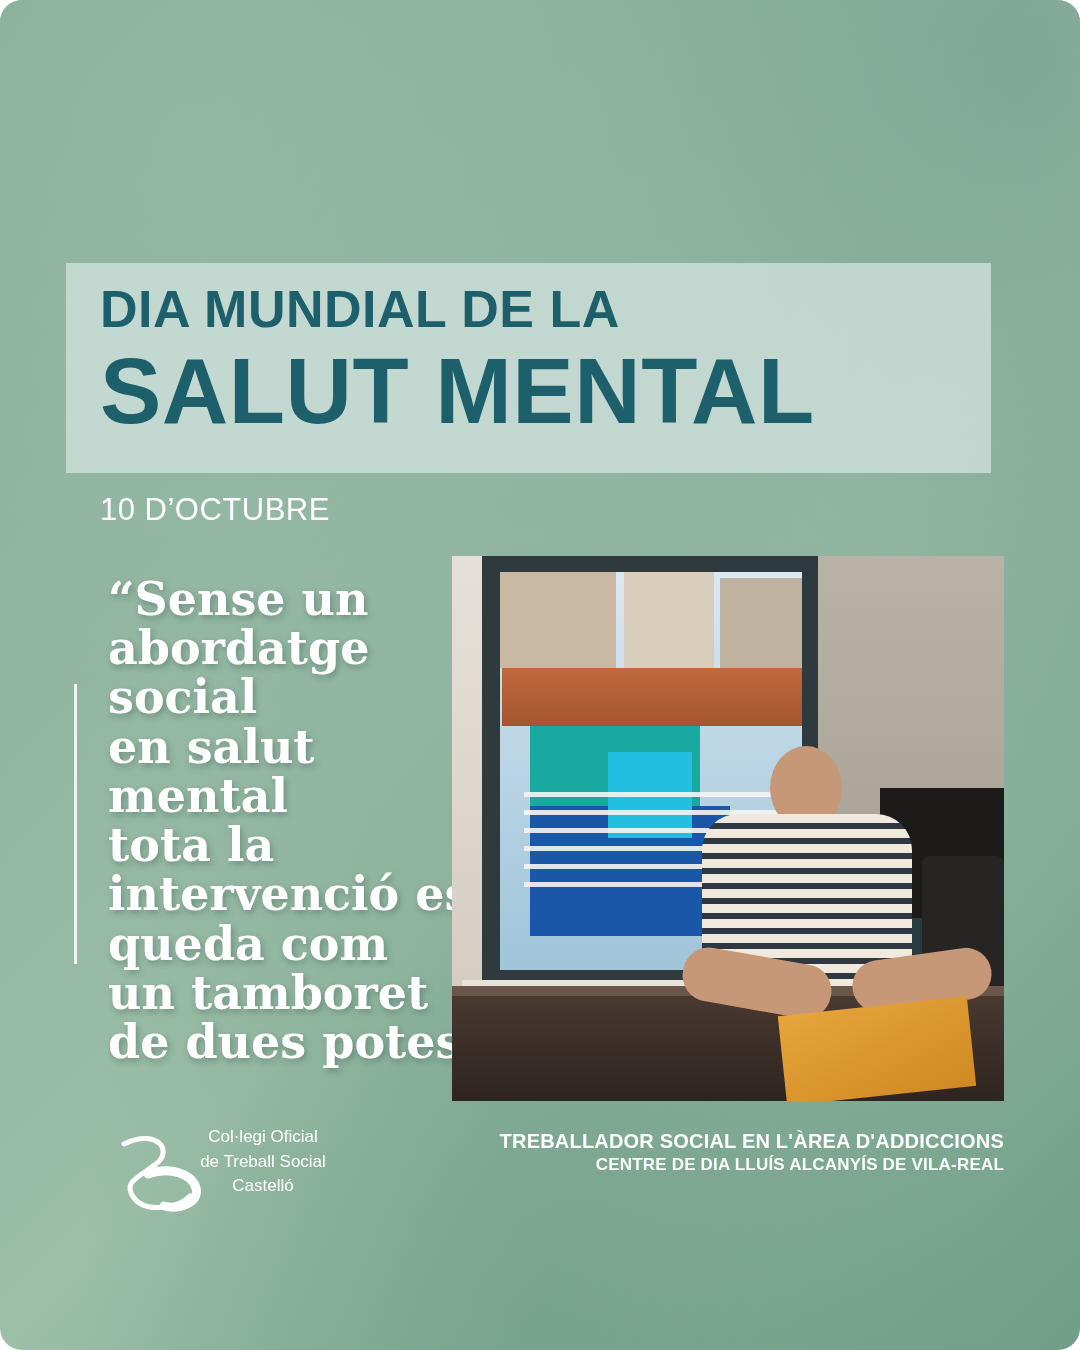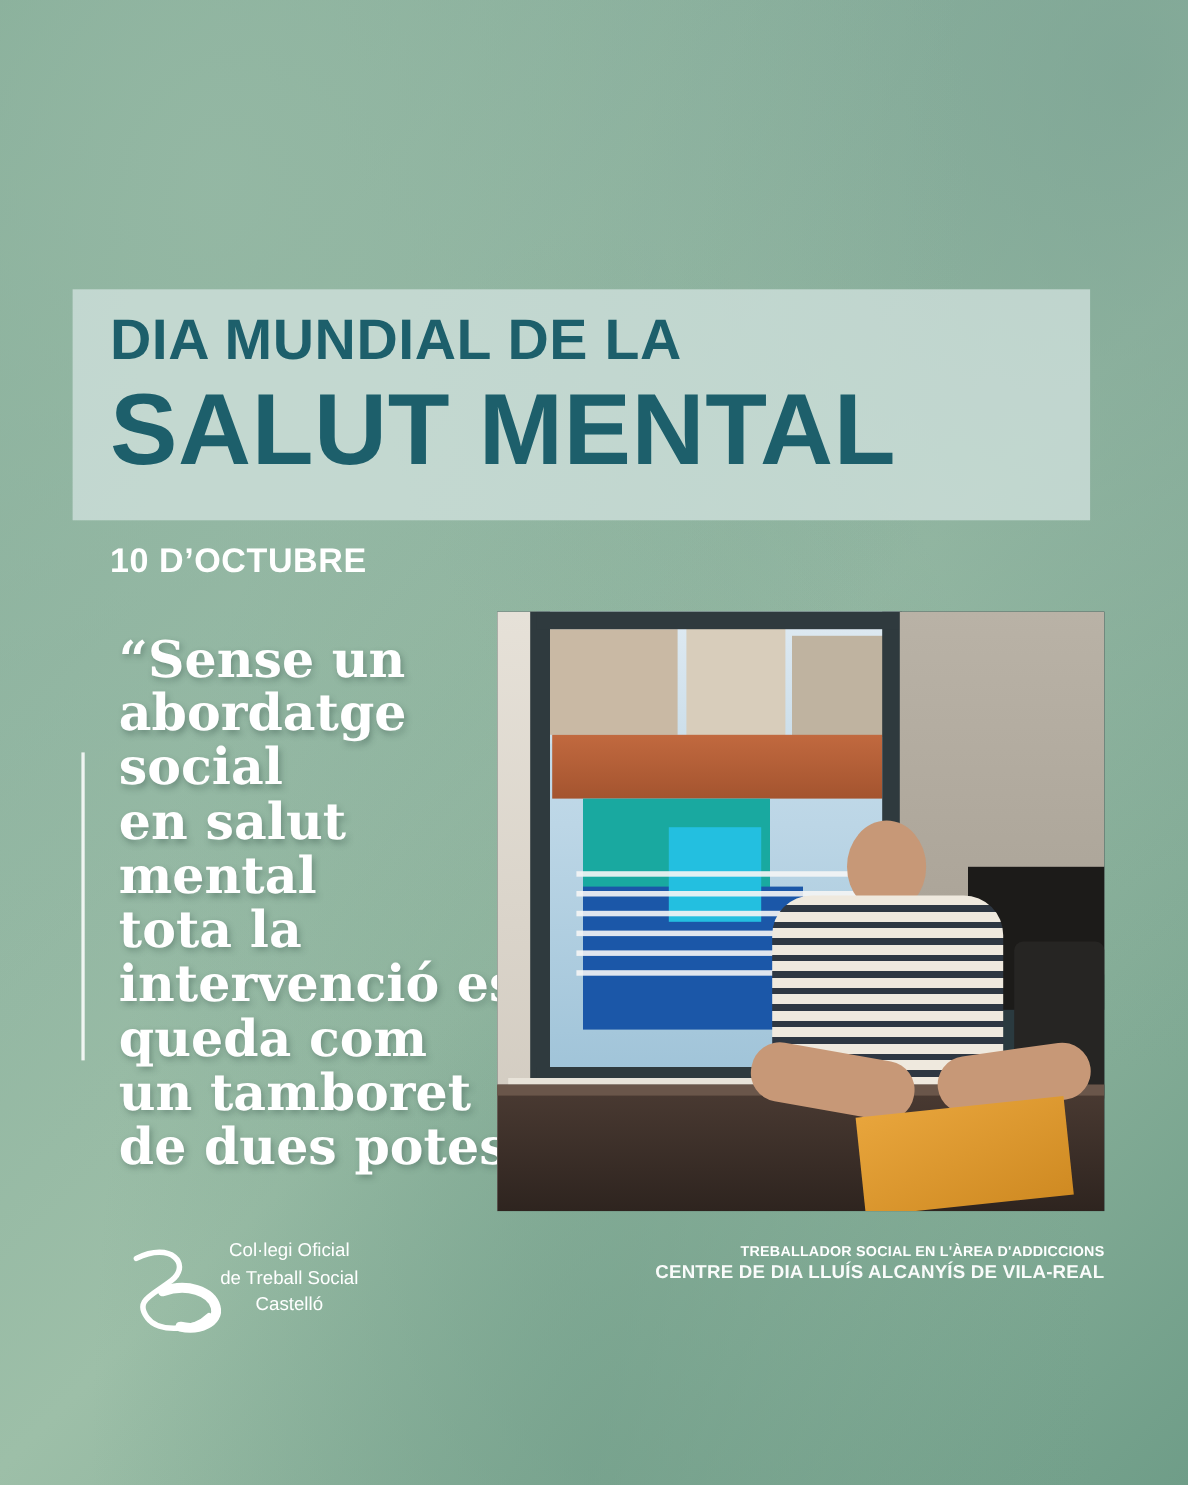--- a/index.html
+++ b/index.html
@@ -8,20 +8,21 @@
     height: 1350px;
     overflow: hidden;
     font-family: "Liberation Sans", sans-serif;
   }
   .poster {
     position: relative;
     width: 1080px;
     height: 1350px;
     background: linear-gradient(135deg, #7fa893 0%, #8fb4a0 28%, #9dbfa8 55%, #86ae98 78%, #6f9d88 100%);
     overflow: hidden;
+    border-radius: 22px;
   }
   
   .poster::before {
     content: "";
     position: absolute;
     inset: 0;
     background: radial-gradient(ellipse at 18% 12%, rgba(150,185,165,0.85) 0%, rgba(150,185,165,0) 55%),
                 radial-gradient(ellipse at 95% 5%, rgba(120,160,145,0.7) 0%, rgba(120,160,145,0) 50%),
                 radial-gradient(ellipse at 50% 100%, rgba(110,155,135,0.6) 0%, rgba(110,155,135,0) 60%);
     pointer-events: none;
@@ -53,21 +54,21 @@
     font-weight: 700;
     letter-spacing: 0.5px;
     color: #1d5f6b;
     line-height: 1;
   }
   .date {
     position: absolute;
     left: 100px;
     top: 492px;
     font-size: 31px;
-    font-weight: 700;
+    font-weight: 400;
     color: #ffffff;
     letter-spacing: 0.5px;
   }
 
   .quote-rule {
     position: absolute;
     left: 74px;
     top: 684px;
     width: 3px;
     height: 280px;
@@ -145,21 +146,21 @@
   }
 
   .credit {
     position: absolute;
     right: 76px;
     top: 1124px;
     text-align: right;
     color: #ffffff;
   }
   .credit-name { font-size: 26px; font-weight: 700; letter-spacing: 0.4px; }
-  .credit-role { font-size: 13px; font-weight: 700; letter-spacing: 0.2px; margin-top: 6px; }
+  .credit-role { font-size: 20px; font-weight: 700; letter-spacing: 0.2px; margin-top: 6px; }
   .credit-place { font-size: 17px; font-weight: 700; letter-spacing: 0.2px; margin-top: 2px; opacity: 0.96; }
 </style>
 </head>
 <body>
 
 <div class="poster">
 
   <div class="title-band"></div>
 
   <div class="title-line1">DIA MUNDIAL DE LA</div>

